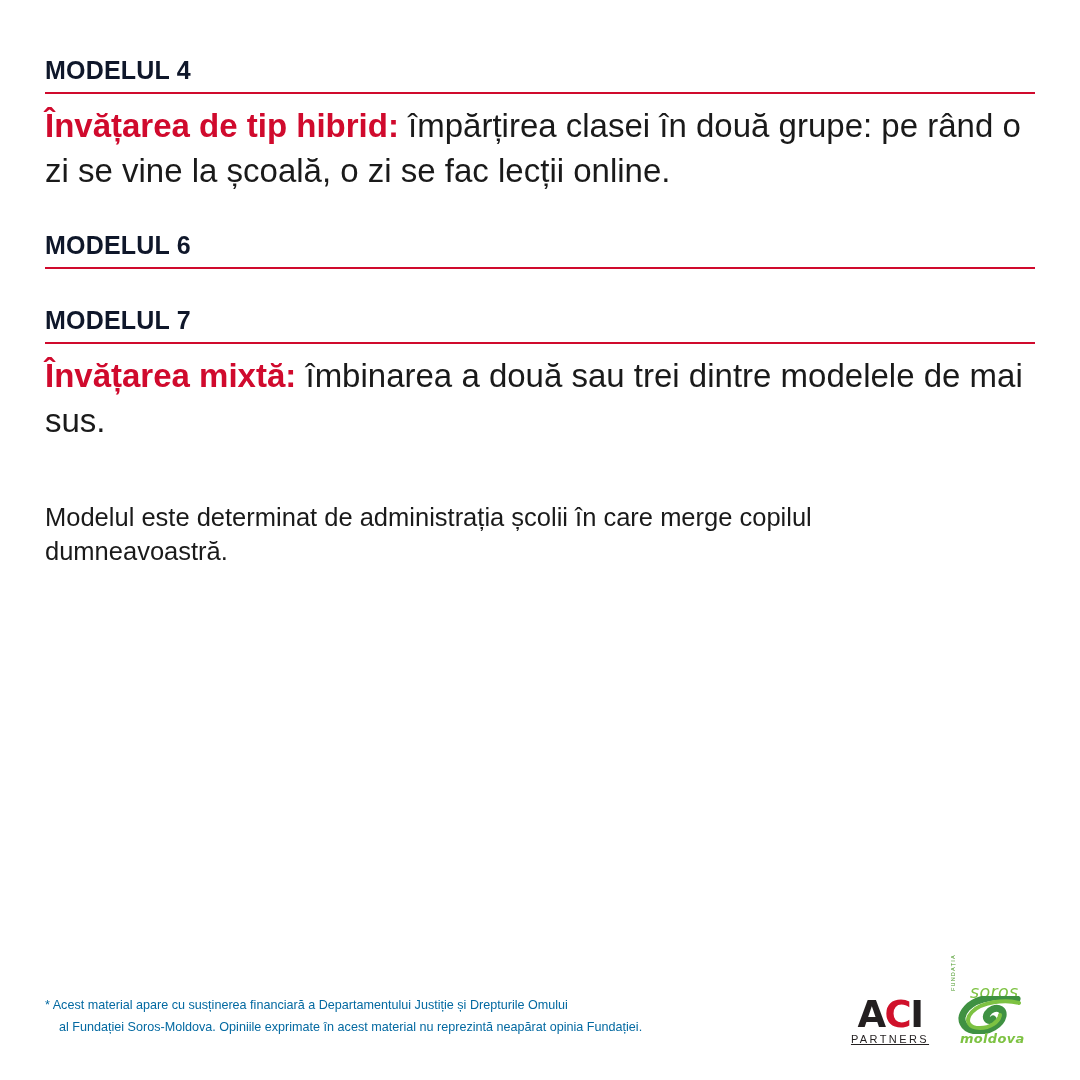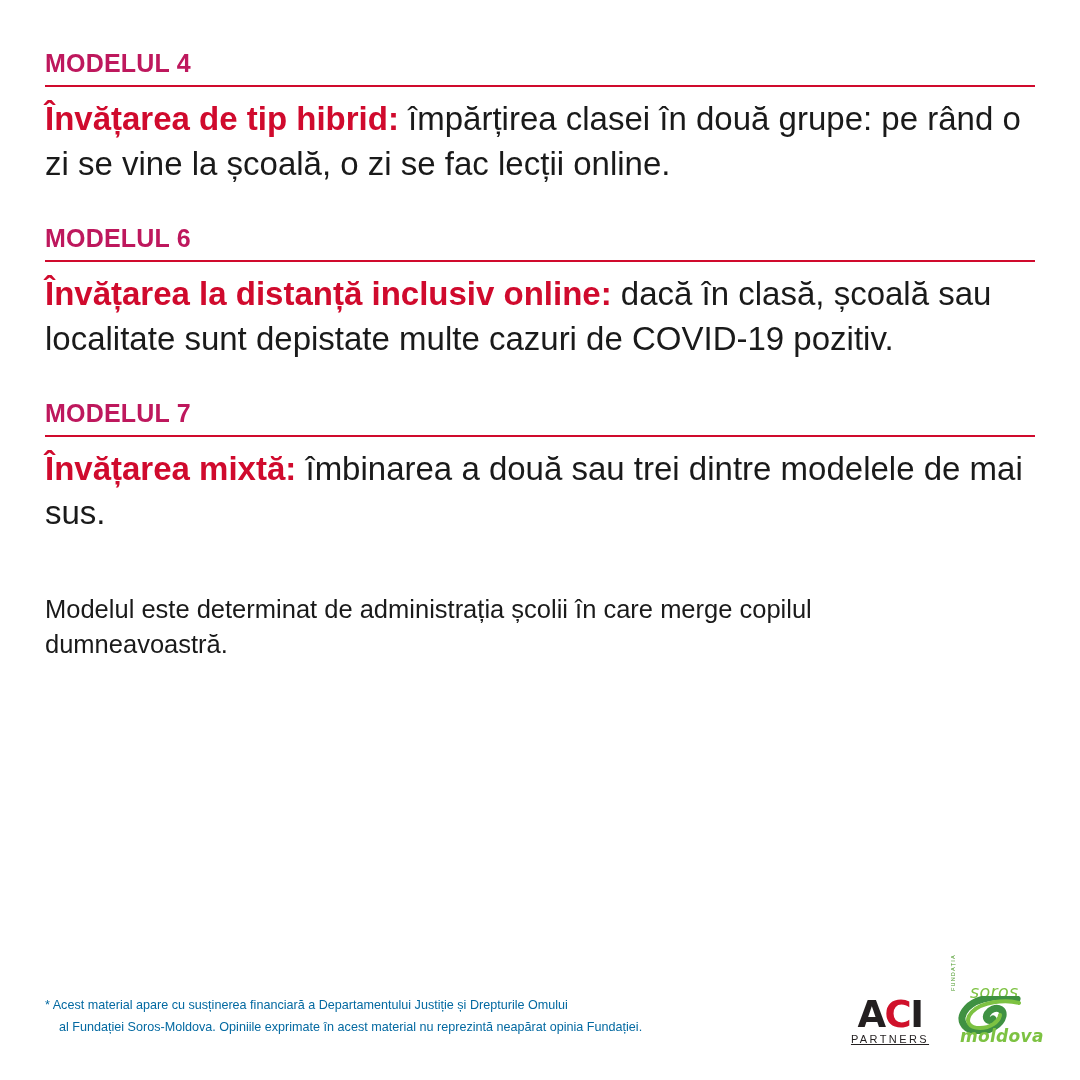--- a/index.html
+++ b/index.html
@@ -30,26 +30,26 @@
     left: 45px;
     top: 48px;
     width: 990px;
   }
 
   .model-block {
     margin-bottom: 36px;
   }
 
   .model-heading {
-    color: #be185d;
+    color: #0f172a;
     font-size: 25px;
     font-weight: bold;
     letter-spacing: 0.2px;
     line-height: 1.2;
-    margin: 0 0 7px 0;
+    margin: 7px 0 7px 0;
   }
 
   .model-rule {
     height: 2px;
     background: #D00A2D;
     width: 990px;
     margin: 0 0 10px 0;
   }
 
   .model-body {
@@ -151,21 +151,21 @@
     font-weight: normal;
     font-style: italic;
     color: #7DC242;
     font-family: "DejaVu Sans", sans-serif;
     letter-spacing: 0.3px;
   }
   .moldova-word {
     position: absolute;
     left: 11px;
     bottom: -1px;
-    font-size: 17px;
+    font-size: 13px;
     font-weight: bold;
     font-style: italic;
     color: #7DC242;
     font-family: "DejaVu Sans", sans-serif;
     letter-spacing: 0.3px;
   }
   .soros-swirl {
     position: absolute;
     left: 8px;
     top: 13px;
@@ -181,21 +181,20 @@
     <section class="model-block">
       <h2 class="model-heading">MODELUL 4</h2>
       <div class="model-rule"></div>
       <p class="model-body"><span class="lead">Învățarea de tip hibrid:</span><span> împărțirea clasei în două grupe: pe rând o zi se vine la școală, o zi se fac lecții online.</span></p>
     </section>
 
 
     <section class="model-block">
       <h2 class="model-heading">MODELUL 6</h2>
       <div class="model-rule"></div>
-      <p class="model-body"><span class="lead">Învățarea la distanță inclusiv online:</span><span> dacă în clasă, școală sau localitate sunt depistate multe cazuri de COVID-19 pozitiv.</span></p>
     </section>
 
     <section class="model-block">
       <h2 class="model-heading">MODELUL 7</h2>
       <div class="model-rule"></div>
       <p class="model-body"><span class="lead">Învățarea mixtă:</span><span> îmbinarea a două sau trei dintre modelele de mai sus.</span></p>
     </section>
 
     <p class="closing">Modelul este determinat de administrația școlii în care merge copilul dumneavoastră.</p>
 

